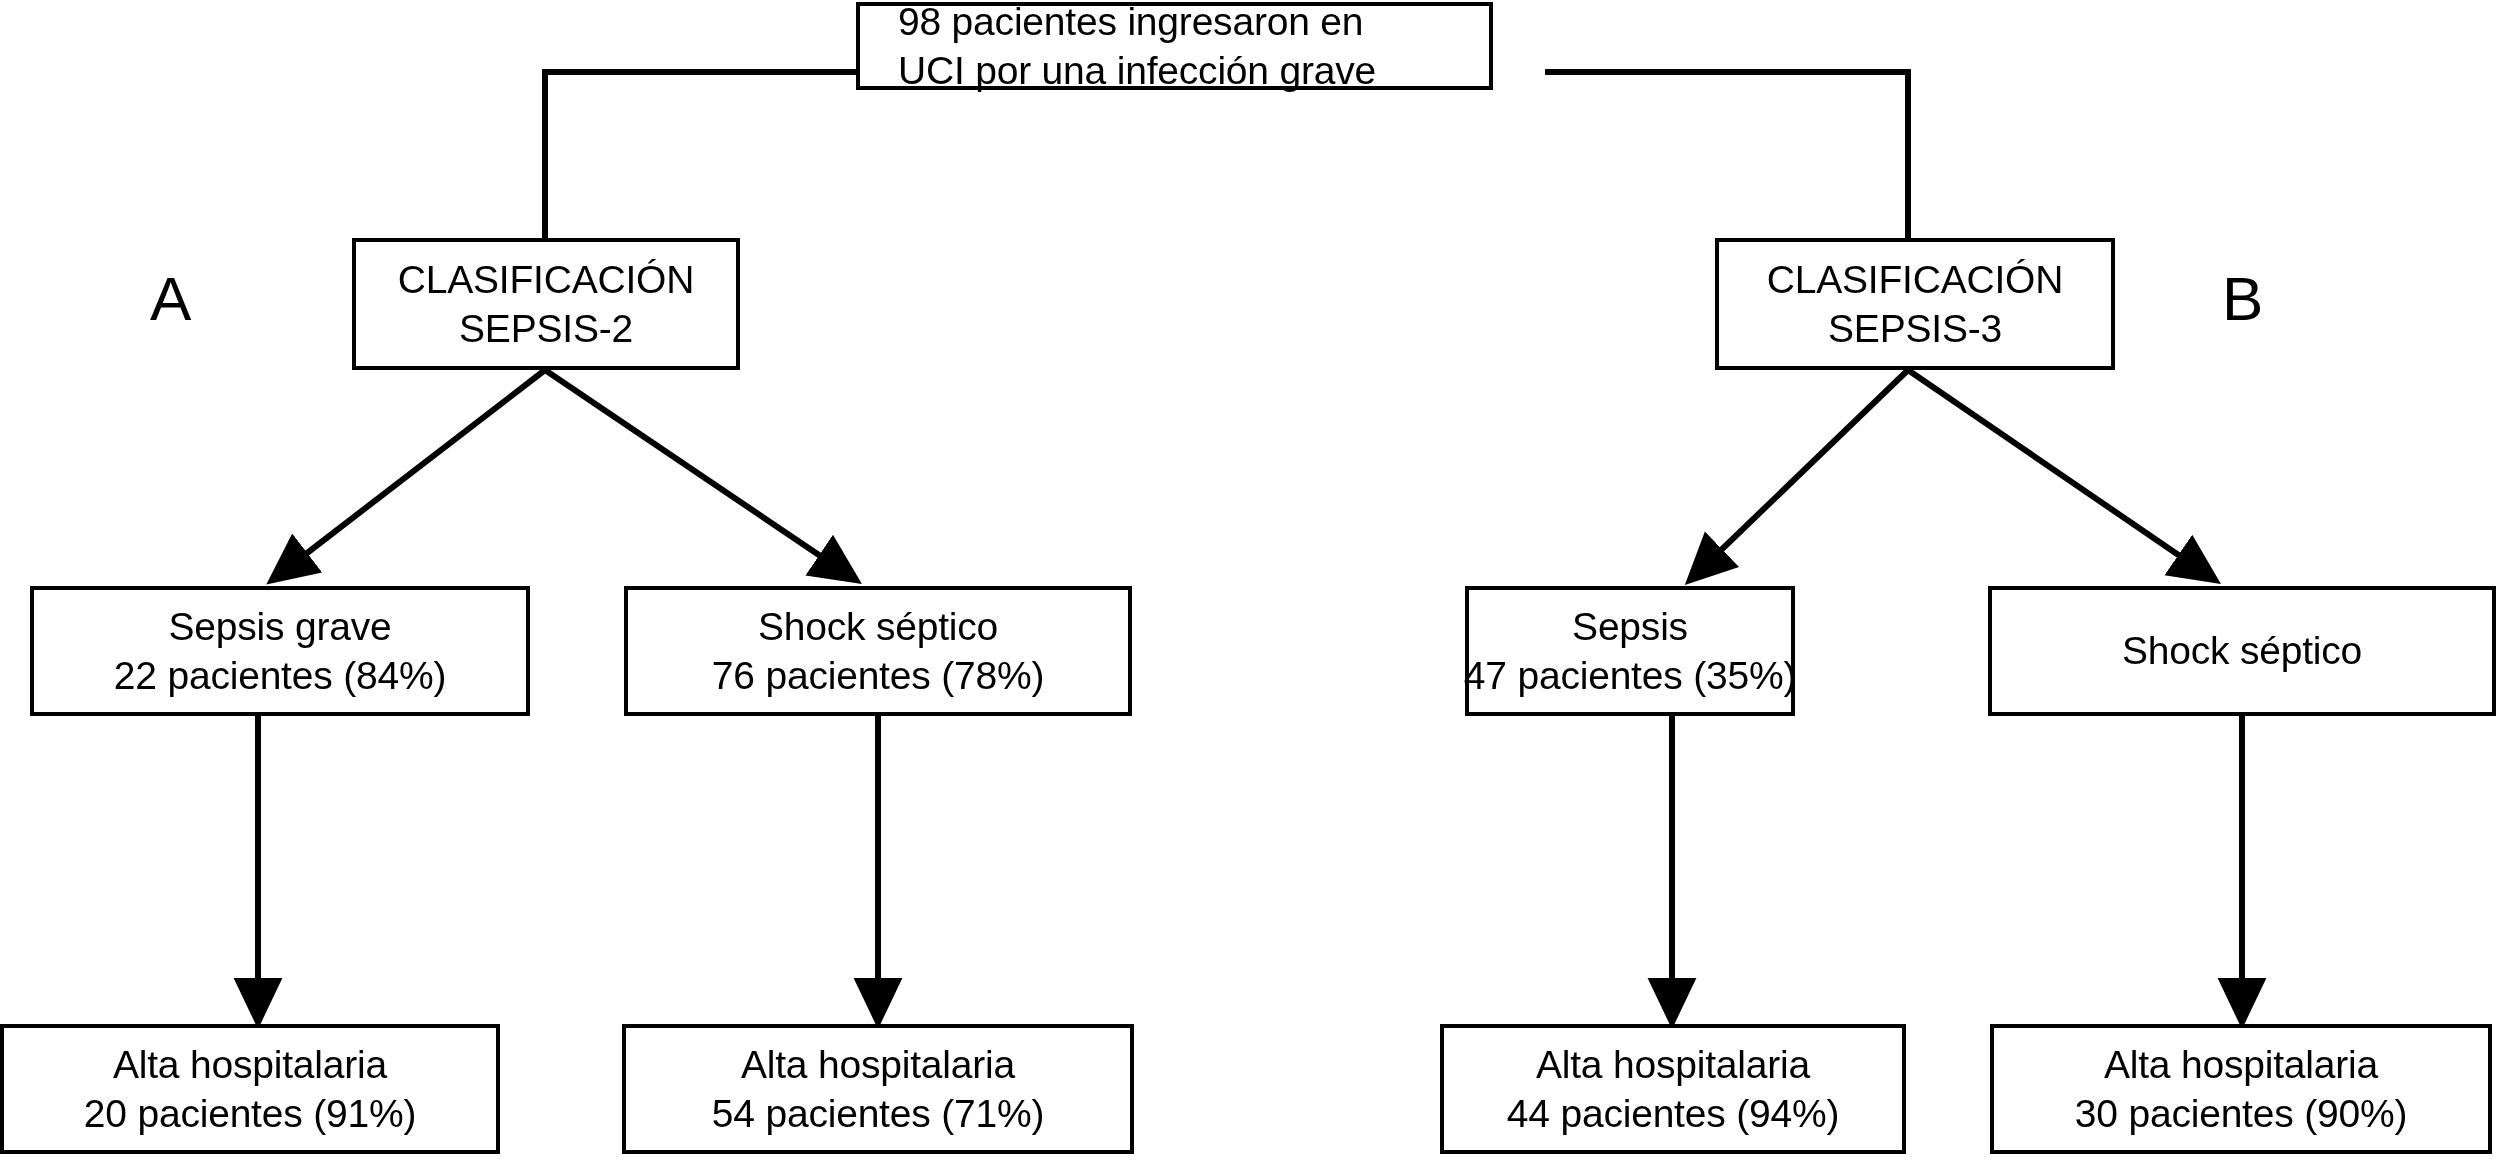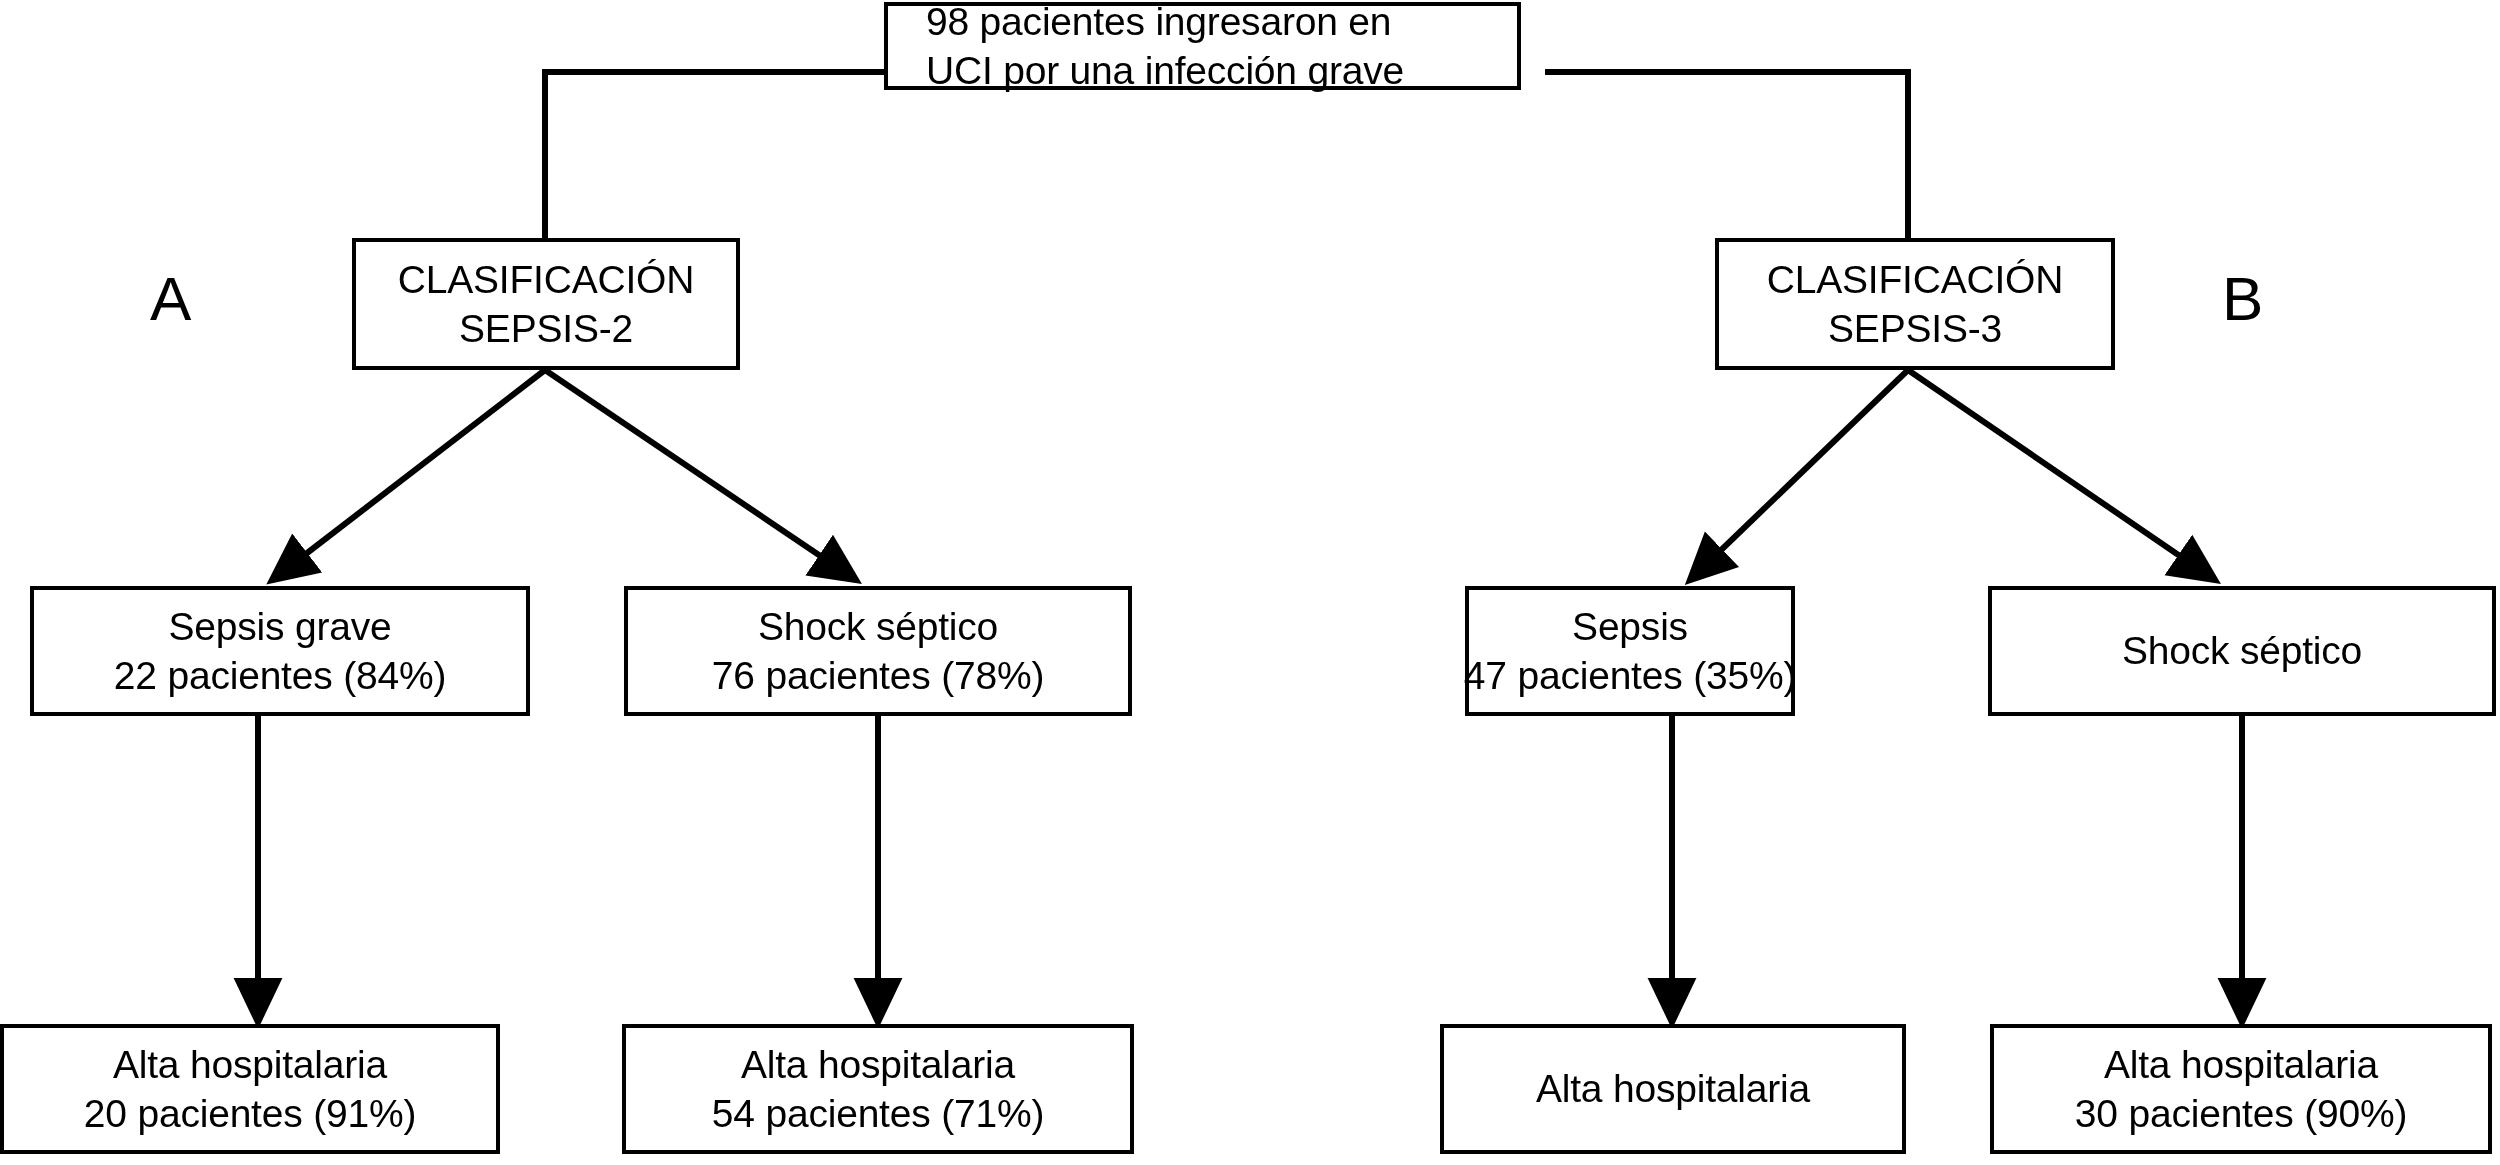--- a/index.html
+++ b/index.html
@@ -91,21 +91,21 @@
       <line x1="878" y1="716" x2="878" y2="1022" stroke="#000000" stroke-width="6" marker-end="url(#arrowhead)"></line>
     </g>
     <g>
       <line x1="1672" y1="716" x2="1672" y2="1022" stroke="#000000" stroke-width="6" marker-end="url(#arrowhead)"></line>
     </g>
     <g>
       <line x1="2242" y1="716" x2="2242" y2="1022" stroke="#000000" stroke-width="6" marker-end="url(#arrowhead)"></line>
     </g>
   </svg>
 
-  <div class="node-box" style="left:884px; top:2px; width:637px; height:88px; align-items:flex-start; padding-left:38px;">
+  <div class="node-box" style="left:856px; top:2px; width:637px; height:88px; align-items:flex-start; padding-left:38px;">
     <span class="node-line">98 pacientes ingresaron en</span>
     <span class="node-line">UCI por una infección grave</span>
   </div>
 
   <div class="panel-label" style="left:150px; top:268px;">A</div>
 
   <div class="node-box" style="left:352px; top:238px; width:388px; height:132px;">
     <span class="node-line">CLASIFICACIÓN</span>
     <span class="node-line">SEPSIS-2</span>
   </div>
@@ -141,20 +141,21 @@
     <span class="node-line">Sepsis</span>
     <span class="node-line">47 pacientes (35%)</span>
   </div>
 
   <div class="node-box" style="left:1988px; top:586px; width:508px; height:130px;">
     <span class="node-line">Shock séptico</span>
   </div>
 
   <div class="node-box" style="left:1440px; top:1024px; width:466px; height:130px;">
     <span class="node-line">Alta hospitalaria</span>
+    <span class="node-line">44 pacientes (94%)</span>
   </div>
 
   <div class="node-box" style="left:1990px; top:1024px; width:502px; height:130px;">
     <span class="node-line">Alta hospitalaria</span>
     <span class="node-line">30 pacientes (90%)</span>
   </div>
 
 </div>
 
 </body></html>

